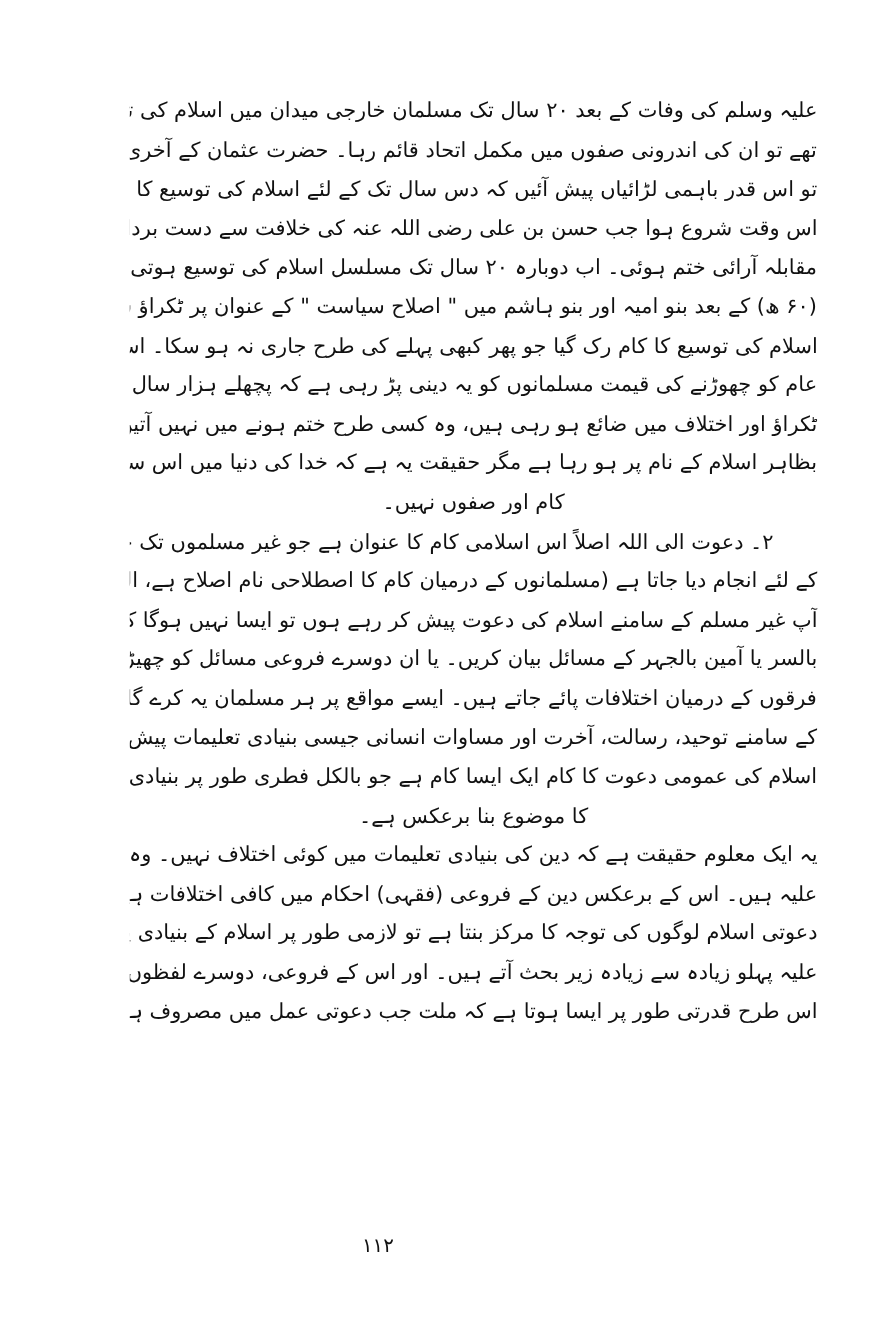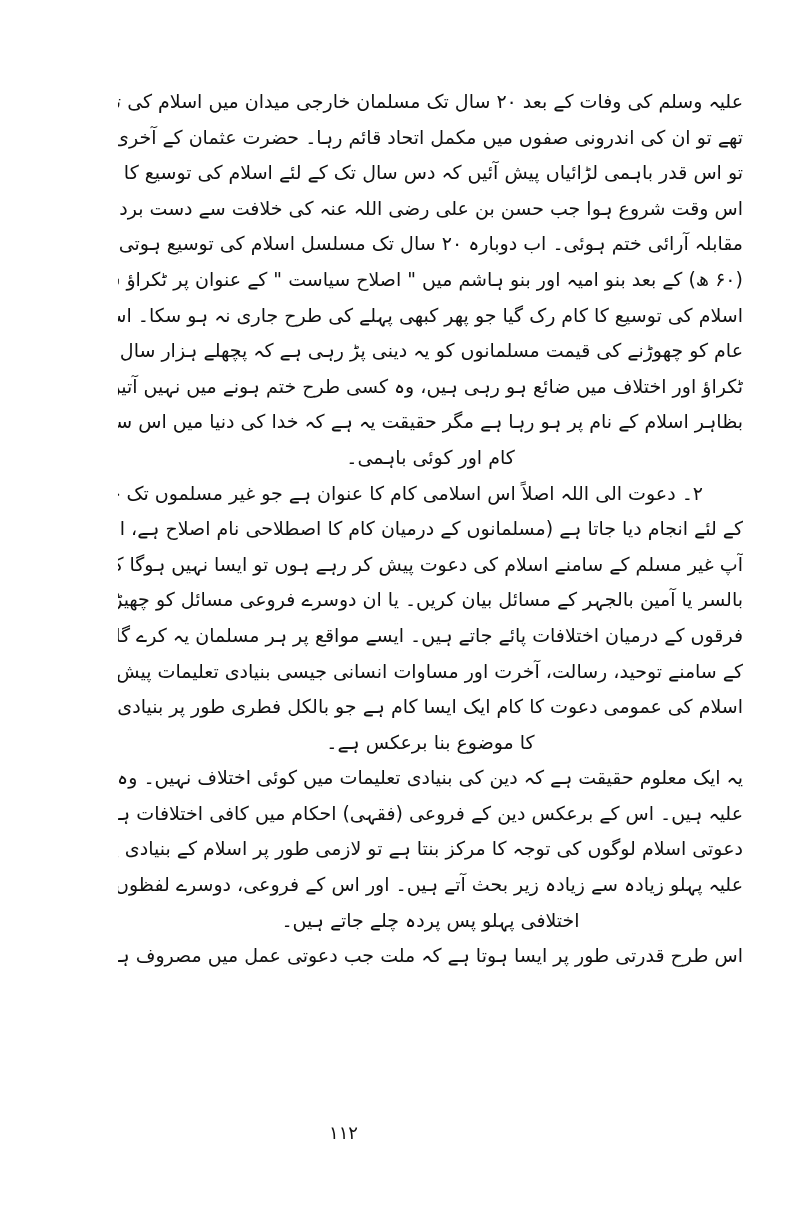--- a/index.html
+++ b/index.html
@@ -25,30 +25,29 @@
   <span class="line">علیہ وسلم کی وفات کے بعد ۲۰ سال تک مسلمان خارجی میدان میں اسلام کی توسیع و اشاعت میں مصروف</span>
   <span class="line">تھے تو ان کی اندرونی صفوں میں مکمل اتحاد قائم رہا۔ حضرت عثمان کے آخری زمانہ میں " داخلی جہاد " کا آغاز ہوا</span>
   <span class="line">تو اس قدر باہمی لڑائیاں پیش آئیں کہ دس سال تک کے لئے اسلام کی توسیع کا عمل رک گیا۔ یہ عمل دوبارہ</span>
   <span class="line">اس وقت شروع ہوا جب حسن بن علی رضی اللہ عنہ کی خلافت سے دست برداری کے نتیجہ میں داخلی</span>
   <span class="line">مقابلہ آرائی ختم ہوئی۔ اب دوبارہ ۲۰ سال تک مسلسل اسلام کی توسیع ہوتی رہی۔ امیر معاویہ کی وفات</span>
   <span class="line">(۶۰ ھ) کے بعد بنو امیہ اور بنو ہاشم میں " اصلاح سیاست " کے عنوان پر ٹکراؤ شروع ہوا تو دوبارہ</span>
   <span class="line">اسلام کی توسیع کا کام رک گیا جو پھر کبھی پہلے کی طرح جاری نہ ہو سکا۔ اسلام کی توسیع اور اس کی اشاعت</span>
   <span class="line">عام کو چھوڑنے کی قیمت مسلمانوں کو یہ دینی پڑ رہی ہے کہ پچھلے ہزار سال سے ان کی طاقتیں آپس کے</span>
   <span class="line">ٹکراؤ اور اختلاف میں ضائع ہو رہی ہیں، وہ کسی طرح ختم ہونے میں نہیں آتیں۔ یہ داخلی ٹکراؤ اگرچہ</span>
   <span class="line">بظاہر اسلام کے نام پر ہو رہا ہے مگر حقیقت یہ ہے کہ خدا کی دنیا میں اس سے زیادہ غیر اسلامی</span>
-  <span class="line center-end">کام اور کوئی باہمی۔</span>
+  <span class="line center-end">کام اور صفوں نہیں۔</span>
   <span class="line item-start">۲۔ دعوت الی اللہ اصلاً اس اسلامی کام کا عنوان ہے جو غیر مسلموں تک خدا کا پیغام پہنچانے</span>
   <span class="line">کے لئے انجام دیا جاتا ہے (مسلمانوں کے درمیان کام کا اصطلاحی نام اصلاح ہے، الحجرات ۱۰) جب</span>
   <span class="line">آپ غیر مسلم کے سامنے اسلام کی دعوت پیش کر رہے ہوں تو ایسا نہیں ہوگا کہ آپ اس کے سامنے آمین</span>
   <span class="line">بالسر یا آمین بالجہر کے مسائل بیان کریں۔ یا ان دوسرے فروعی مسائل کو چھیڑیں جن کے بارہ میں مسلم</span>
   <span class="line">فرقوں کے درمیان اختلافات پائے جاتے ہیں۔ ایسے مواقع پر ہر مسلمان یہ کرے گا کہ وہ مخاطب</span>
   <span class="line">کے سامنے توحید، رسالت، آخرت اور مساوات انسانی جیسی بنیادی تعلیمات پیش کرے گا۔ گویا</span>
   <span class="line">اسلام کی عمومی دعوت کا کام ایک ایسا کام ہے جو بالکل فطری طور پر بنیادی تعلیمات دین کو بحث و گفتگو</span>
   <span class="line center-end">کا موضوع بنا برعکس ہے۔</span>
   <span class="line">یہ ایک معلوم حقیقت ہے کہ دین کی بنیادی تعلیمات میں کوئی اختلاف نہیں۔ وہ سب کی سب متفق</span>
   <span class="line">علیہ ہیں۔ اس کے برعکس دین کے فروعی (فقہی) احکام میں کافی اختلافات ہیں۔ اس بنا پر ایسا ہوتا ہے کہ جب</span>
   <span class="line">دعوتی اسلام لوگوں کی توجہ کا مرکز بنتا ہے تو لازمی طور پر اسلام کے بنیادی پہلو، بالفاظ دیگر متفق</span>
   <span class="line">علیہ پہلو زیادہ سے زیادہ زیر بحث آتے ہیں۔ اور اس کے فروعی، دوسرے لفظوں میں</span>
-  <span class="line center-end">اختلافی پہلو پس پردہ چلے جاتے ہیں۔</span>
   <span class="line">اس طرح قدرتی طور پر ایسا ہوتا ہے کہ ملت جب دعوتی عمل میں مصروف ہو تو اس کے</span>
 </div>
 
 <div class="page-number">۱۱۲</div>
 
 </body></html>

